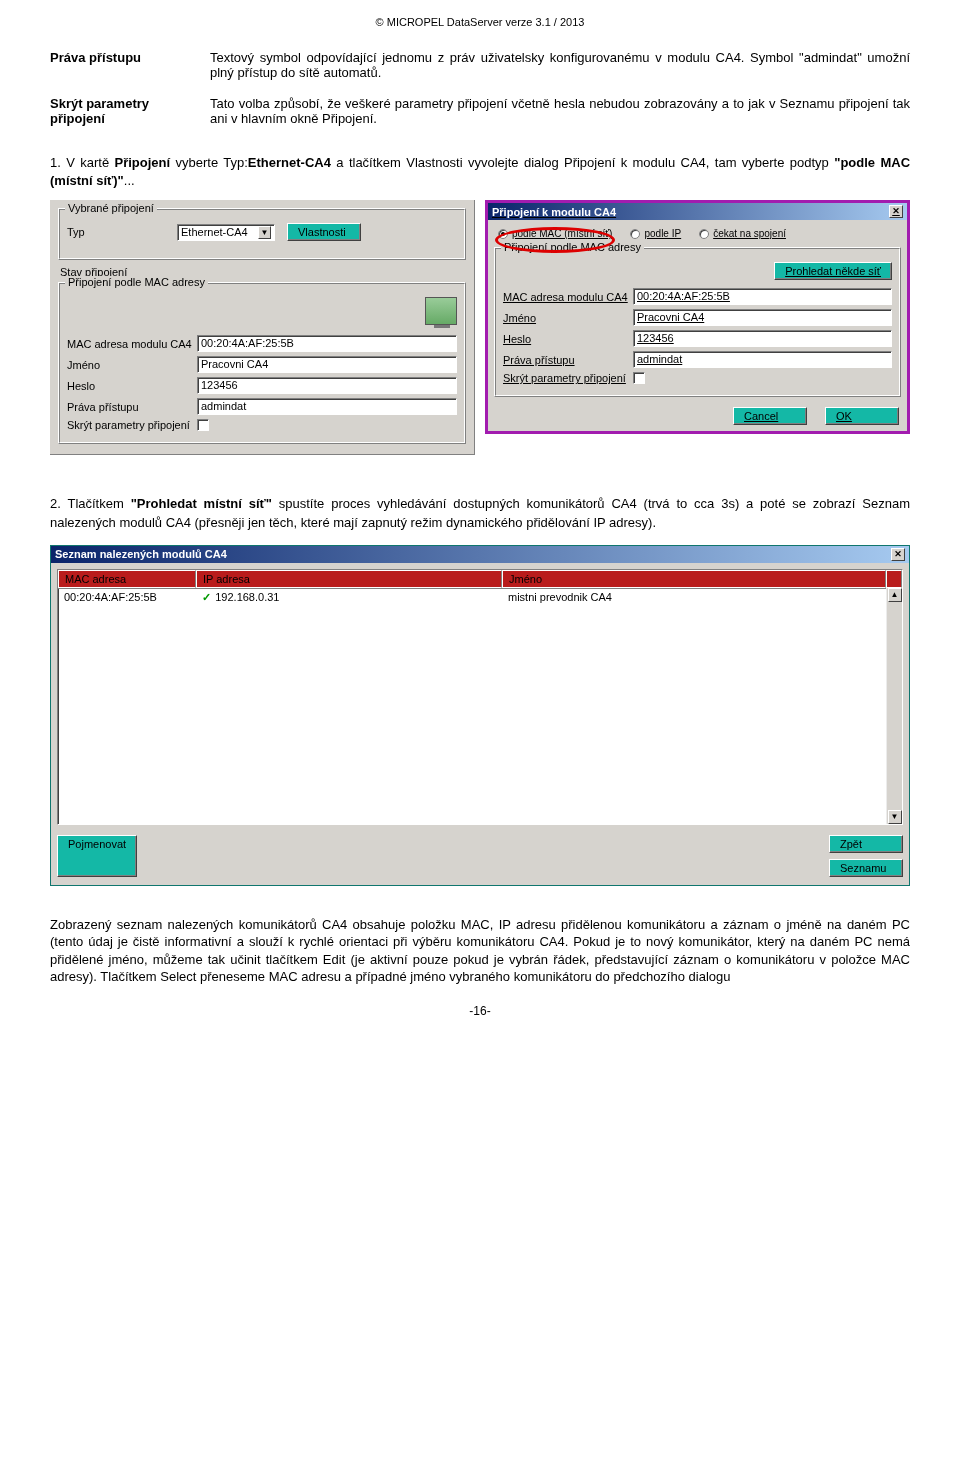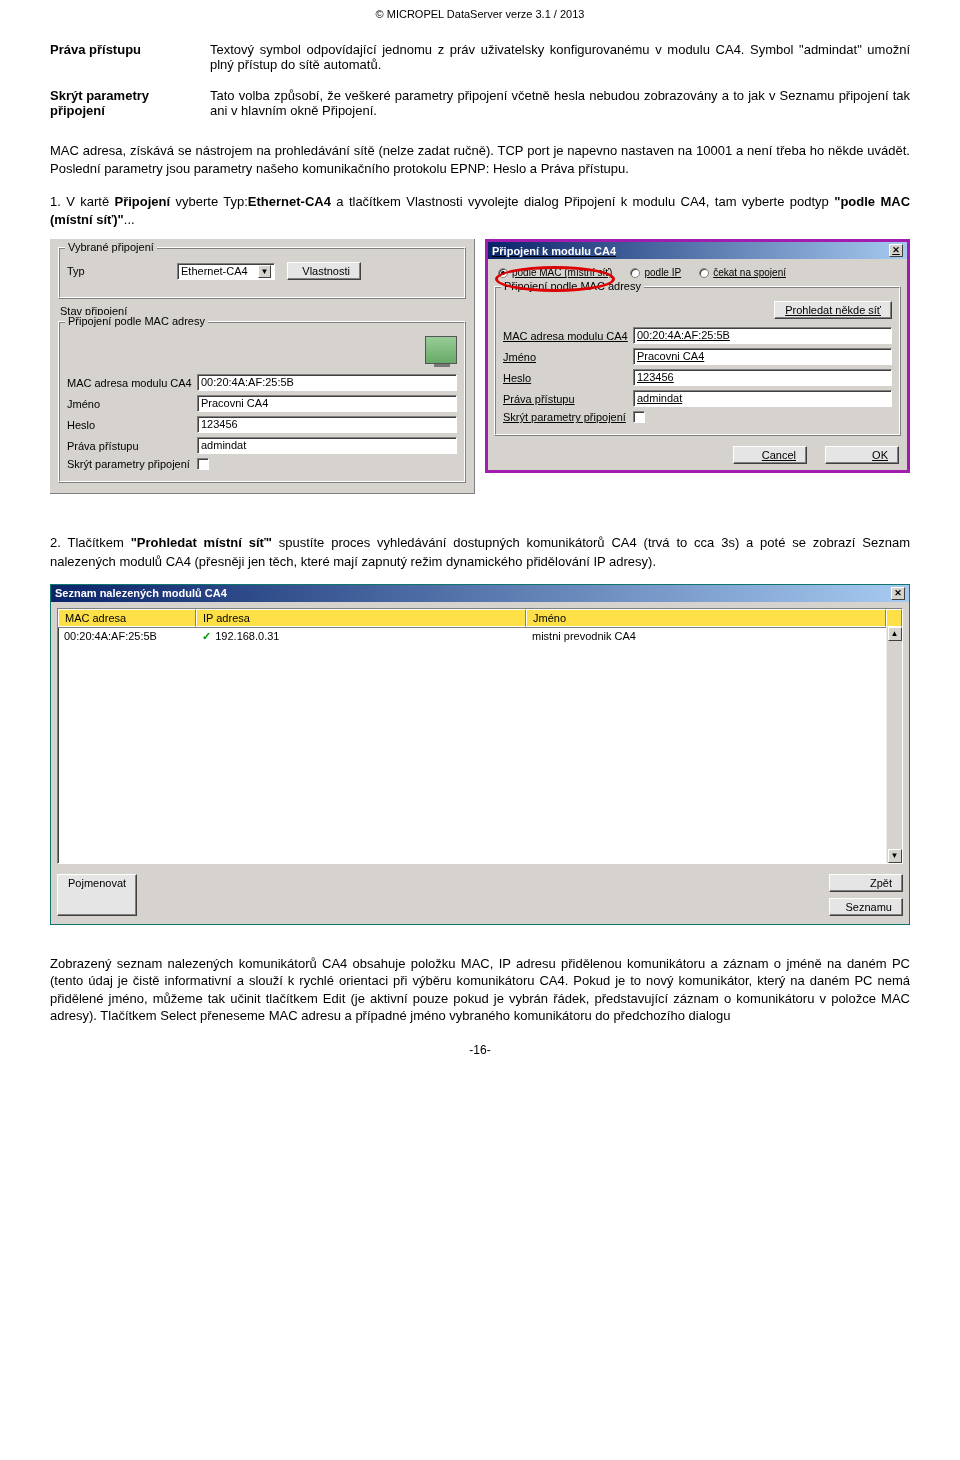--- a/index.html
+++ b/index.html
@@ -1,17 +1,17 @@
 <!DOCTYPE html>
 <html><head>
 <meta charset="utf-8">
 <style>
 * { box-sizing: border-box; margin: 0; padding: 0; }
 body { background: #fff; font-family: Verdana, Arial, sans-serif; font-size: 13px; color: #000; width: 960px; margin: 0 auto; }
-.page { padding: 8px 50px; }
+.page { padding: 16px 50px; }
 .header-line { font-size: 11px; text-align: center; margin-bottom: 18px; }
 .def-table { display: table; width: 100%; margin-bottom: 12px; }
 .def-row { display: table-row; }
 .def-term { display: table-cell; width: 160px; font-weight: bold; vertical-align: top; padding: 4px 8px 12px 0; font-size: 13px; }
 .def-desc { display: table-cell; vertical-align: top; padding: 4px 0 12px 0; font-size: 13px; text-align: justify; }
 .para { text-align: justify; font-size: 13px; margin-bottom: 16px; line-height: 1.35; }
 .step { text-align: justify; font-size: 13px; margin: 16px 0 10px 0; line-height: 1.4; }
 
 .panels-row { display: flex; gap: 10px; margin-top: 8px; margin-bottom: 40px; }
 .panel-wrap { flex: 1; position: relative; }
@@ -22,44 +22,44 @@
 
 .dlg-body { padding: 6px; border-radius: 25px; }
 .fieldset { border: 1px solid #808080; border-left-color: #fff; border-top-color: #fff; position: relative; padding: 10px 8px 8px 8px; margin-bottom: 6px; }
 .fieldset::before { content: ''; position: absolute; inset: 0; border: 1px solid #808080; border-right-color: #fff; border-bottom-color: #fff; pointer-events: none; }
 .fs-label { position: absolute; top: -7px; left: 6px; background: #d6d3ce; padding: 0 3px; font-size: 11px; z-index: 2; }
 
 .row { display: flex; align-items: center; margin: 4px 0; }
 .lbl { flex: 0 0 130px; font-size: 11px; }
 .lbl2 { flex: 0 0 110px; font-size: 11px; }
 .fld { flex: 1; background: #fff; border: 1px solid #808080; border-right-color: #fff; border-bottom-color: #fff; padding: 1px 3px; height: 17px; font-size: 11px; box-shadow: inset 1px 1px 0 #404040; }
-.btn { background: #e5e5e5; border: 1px solid #fff; border-right-color: #404040; border-bottom-color: #404040; padding: 2px 10px; font-size: 11px; min-width: 74px; text-align: right; box-shadow: inset -1px -1px 0 #808080; }
+.btn { background: #14b8a6; border: 1px solid #fff; border-right-color: #404040; border-bottom-color: #404040; padding: 2px 10px; font-size: 11px; min-width: 74px; text-align: left; box-shadow: inset -1px -1px 0 #808080; }
 .dd { background: #fff; border: 1px solid #808080; border-right-color: #fff; border-bottom-color: #fff; padding: 1px 3px; font-size: 11px; width: 98px; display: inline-flex; justify-content: space-between; align-items: center; box-shadow: inset 1px 1px 0 #404040; }
 .dd-arrow { background: #d6d3ce; border: 1px solid #fff; border-right-color: #404040; border-bottom-color: #404040; width: 13px; height: 13px; font-size: 8px; text-align: center; line-height: 11px; }
 .chk { width: 12px; height: 12px; background: #fff; border: 1px solid #808080; border-right-color: #fff; border-bottom-color: #fff; box-shadow: inset 1px 1px 0 #404040; }
 .radio { width: 10px; height: 10px; border-radius: 50%; background: #fff; border: 1px solid #808080; box-shadow: inset 1px 1px 0 #404040; display: inline-flex; align-items: center; justify-content: center; margin-right: 4px; }
 .radio.sel::after { content: ''; width: 4px; height: 4px; border-radius: 50%; background: #000; }
 .radio-row { display: flex; gap: 18px; padding: 2px 4px 8px 4px; font-size: 10px; }
 .radio-opt { display: flex; align-items: center; }
 
 .icon-net { width: 32px; height: 28px; background: linear-gradient(#9c9, #6a6); border: 1px solid #555; margin-left: 6px; position: relative; }
 .icon-net::after { content: ''; position: absolute; bottom: -4px; left: 8px; width: 16px; height: 3px; background: #777; }
 
 .btn-row { display: flex; justify-content: flex-end; gap: 18px; padding: 4px 2px 0 2px; }
 .red-oval { position: absolute; border: 3px solid #d00; border-radius: 50%; width: 120px; height: 26px; top: 27px; left: 10px; pointer-events: none; z-index: 5; }
 
 .panel-left .dlg-body { padding: 8px 8px 4px 8px; }
 .no-border-panel { background: #d6d3ce; font-family: Tahoma, Arial, sans-serif; font-size: 11px; border-right: 1px solid #808080; border-bottom: 1px solid #808080; }
 
 .list-win { background: #d6d3ce; border: 1px solid #0f766e; font-family: Tahoma, Arial, sans-serif; font-size: 11px; margin: 13px 0 30px 0; }
 .list-area { background: #fff; border: 1px solid #808080; border-right-color: #fff; border-bottom-color: #fff; box-shadow: inset 1px 1px 0 #404040; margin: 6px; height: 256px; position: relative; }
-.list-hdr { display: flex; background: #fde047; border-bottom: 1px solid #808080; font-size: 11px; }
+.list-hdr { display: flex; background: #b91c1c; border-bottom: 1px solid #808080; font-size: 11px; }
 .list-hdr div { padding: 2px 6px; border-right: 1px solid #808080; border-bottom: 1px solid #fff; border-top: 1px solid #fff; border-left: 1px solid #fff; }
 .col-mac { width: 138px; }
-.col-ip { width: 330px; }
+.col-ip { width: 306px; }
 .col-name { flex: 1; width: 280px; }
 .col-sb { width: 16px; }
 .list-row { display: flex; font-size: 11px; padding: 1px 0; }
 .list-row div { padding: 1px 6px; }
 .check-green { color: #090; font-weight: bold; margin-right: 4px; }
 .scrollbar-v { position: absolute; right: 0; top: 18px; bottom: 0; width: 16px; background: #d6d3ce; border-left: 1px solid #ececec; }
 .sb-btn { width: 14px; height: 14px; background: #d6d3ce; border: 1px solid #fff; border-right-color: #404040; border-bottom-color: #404040; margin: 0 auto; font-size: 8px; text-align: center; line-height: 12px; }
 .list-btn-row { display: flex; justify-content: space-between; padding: 4px 6px 8px 6px; }
 .list-btn-row .right { display: flex; gap: 6px; flex-direction: column; }
 
@@ -75,21 +75,20 @@
     <div class="def-row">
       <div class="def-term">Práva přístupu</div>
       <div class="def-desc">Textový symbol odpovídající jednomu z práv uživatelsky konfigurovanému v modulu CA4. Symbol "admindat" umožní plný přístup do sítě automatů.</div>
     </div>
     <div class="def-row">
       <div class="def-term">Skrýt parametry připojení</div>
       <div class="def-desc">Tato volba způsobí, že veškeré parametry připojení včetně hesla nebudou zobrazovány a to jak v Seznamu připojení tak ani v hlavním okně Připojení.</div>
     </div>
   </div>
 
-  <p class="para">MAC adresa, získává se nástrojem na prohledávání sítě (nelze zadat ručně). TCP port je napevno nastaven na 10001 a není třeba ho někde uvádět. Poslední parametry jsou parametry našeho komunikačního protokolu EPNP: Heslo a Práva přístupu.</p>
 
   <p class="step">
     <span>1. V kartě </span><b>Připojení</b><span> vyberte Typ:</span><b>Ethernet-CA4</b><span> a tlačítkem Vlastnosti vyvolejte dialog Připojení k modulu CA4, tam vyberte podtyp </span><b>"podle MAC (místní síť)"</b><span>...</span>
   </p>
 
   <div class="panels-row">
 
     <div class="panel-wrap">
       <div class="no-border-panel panel-left">
         <div class="dlg-body">

